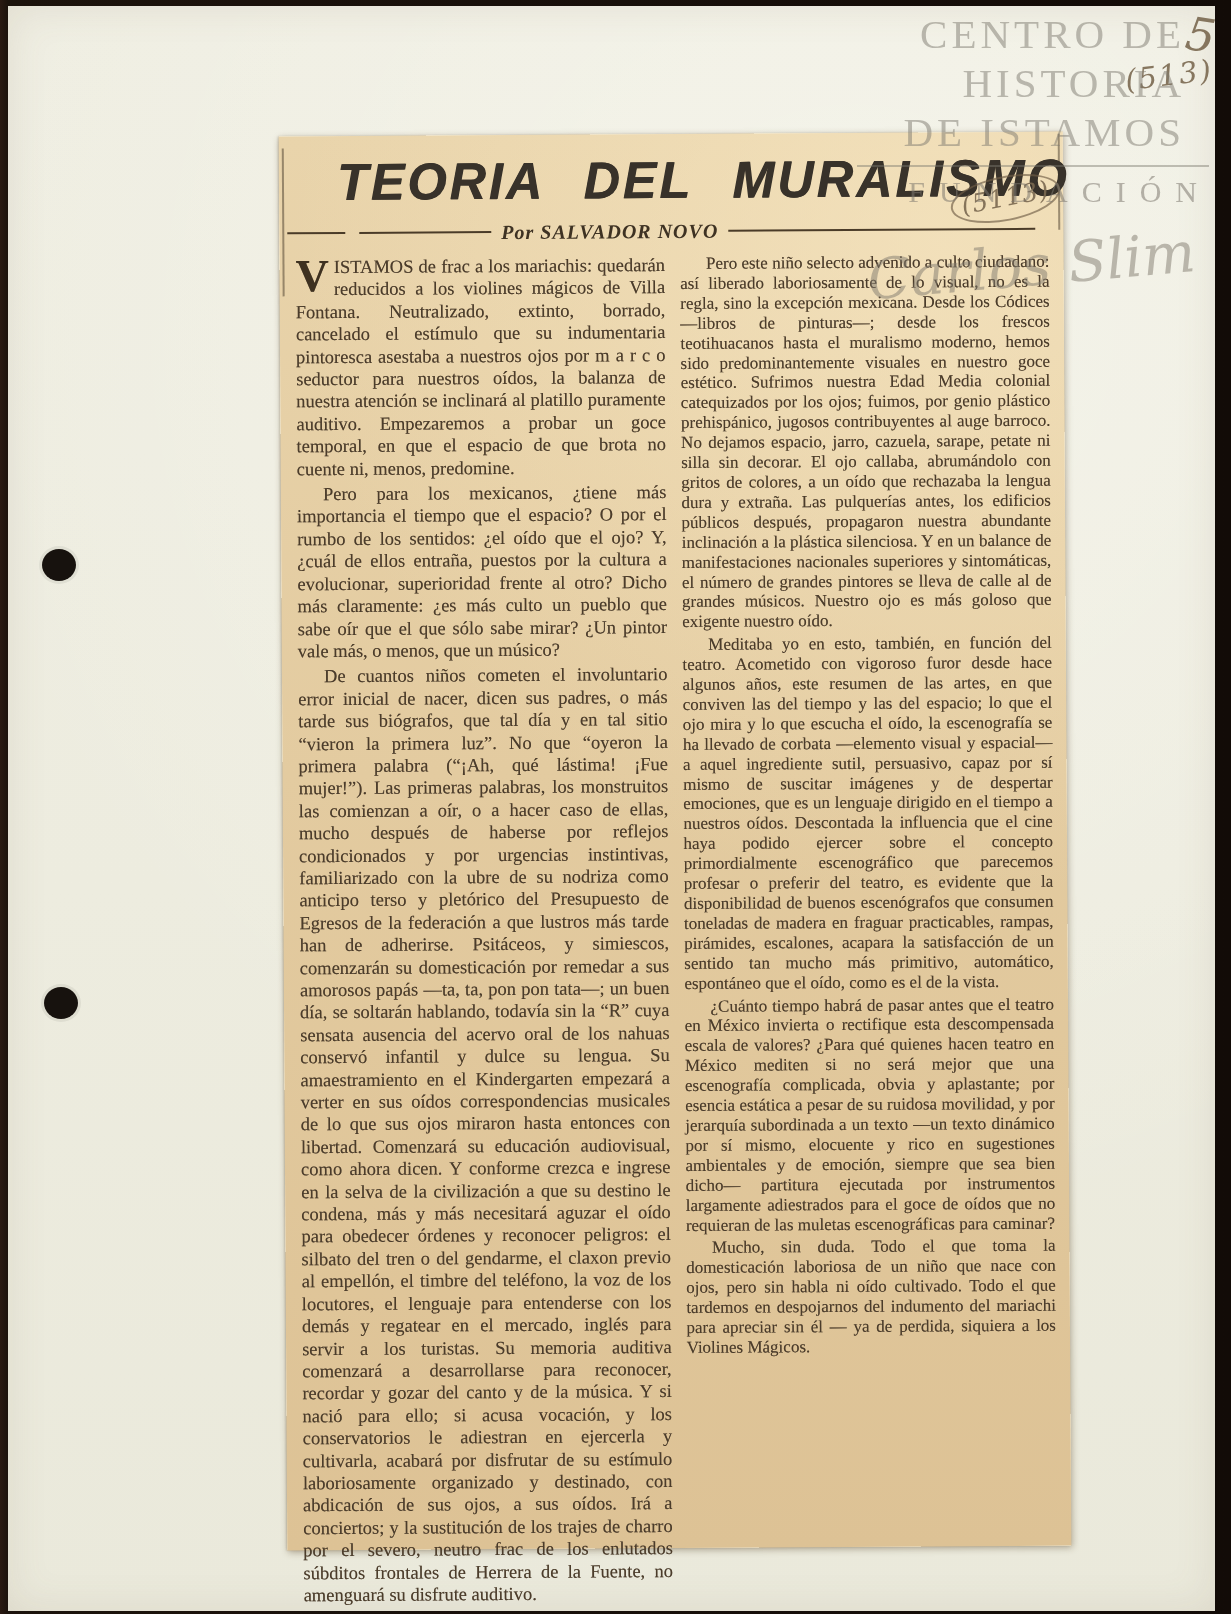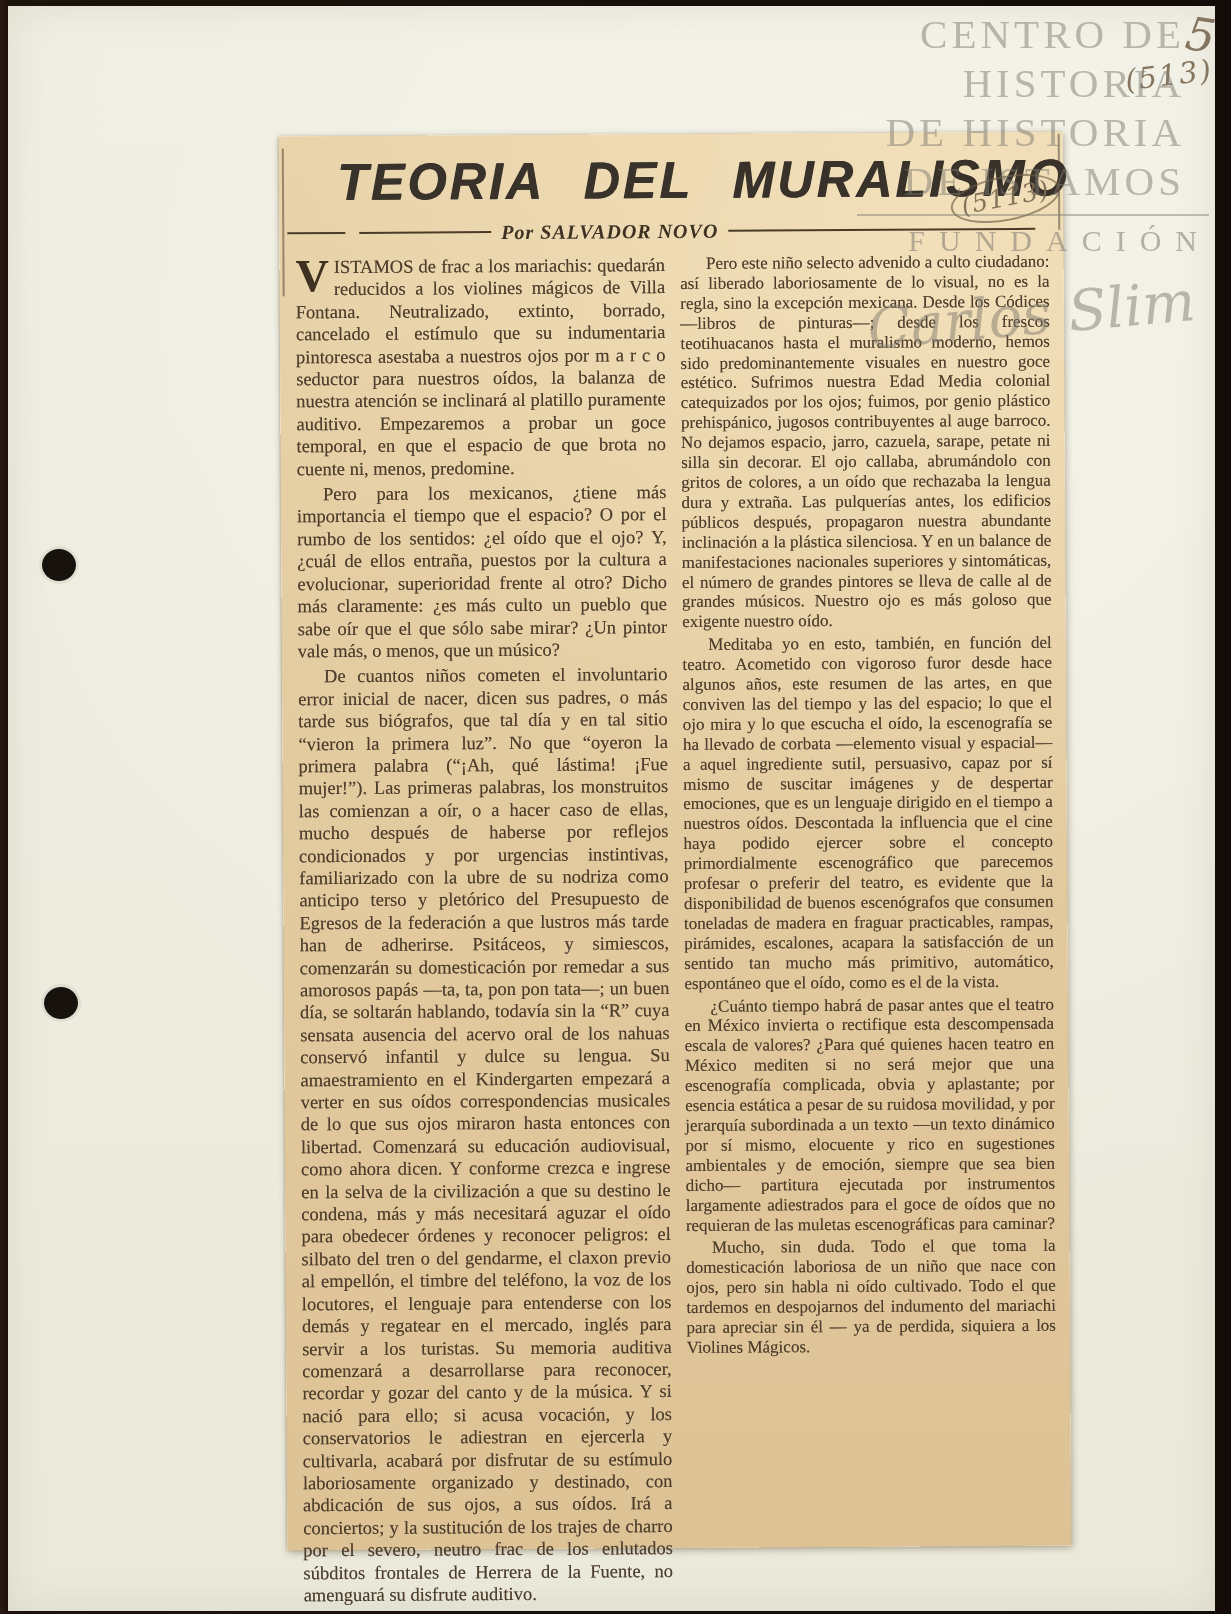--- a/index.html
+++ b/index.html
@@ -108,20 +108,19 @@
     </div>
   </div>
 
   <div id="pencil-5" class="pencil">5</div>
   <div id="pencil-513" class="pencil">(513)</div>
   <div id="clip-code" class="pencil">(5113)</div>
 
   <div id="watermark">
     <div class="wm-line">CENTRO DE</div>
     <div class="wm-line">HISTORIA</div>
-    <div class="wm-line">DE HISTORIA</div>
     <div class="wm-line">DE ISTAMOS</div>
     <div id="wm-divider"></div>
     <div id="wm-foundation">FUNDACIÓN</div>
     <div id="wm-signature">Carlos Slim</div>
   </div>
 
 </div>
 
 </body></html>

